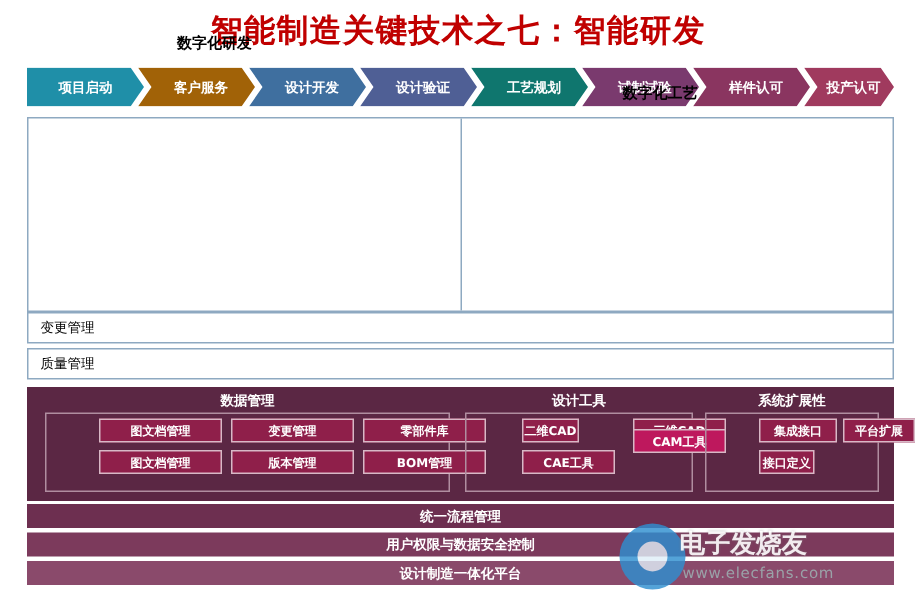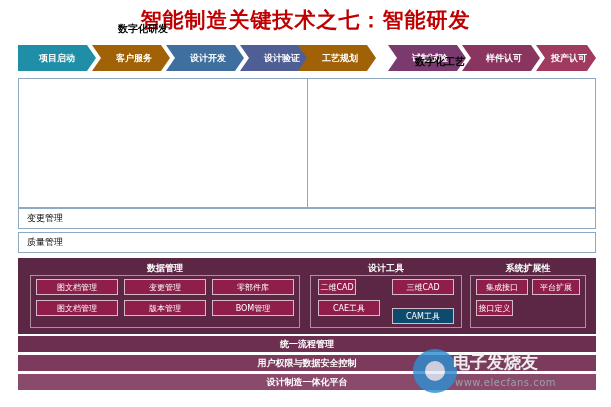--- a/index.html
+++ b/index.html
@@ -149,28 +149,29 @@
     top: 13px;
     width: 100%;
     height: 53px;
     border: 1px solid #b08ea0;
     box-sizing: border-box;
     background: transparent;
   }
   .btn {
     position: absolute;
     font-size: 8px;
-    font-weight: normal;
+    font-weight: bold;
     color: #ffffff;
     display: flex;
     align-items: center;
     justify-content: center;
     box-sizing: border-box;
     height: 16px;
     border: 1px solid #d8b8c6;
+    margin-left: 30px;
   }
 
   
   .bot-bar {
     position: absolute;
     left: 18px;
     width: 578px;
     height: 16px;
     color: #ffffff;
     font-size: 9px;
@@ -246,21 +247,21 @@
     </div>
     <div class="chev" style="left:74px;width:78px;background:#a16207;">
       <span>客户服务</span>
     </div>
     <div class="chev" style="left:148px;width:78px;background:#3f6f9f;">
       <span>设计开发</span>
     </div>
     <div class="chev" style="left:222px;width:78px;background:#4f5f95;">
       <span>设计验证</span>
     </div>
-    <div class="chev" style="left:280px;width:78px;background:#a16207;">
+    <div class="chev" style="left:296px;width:78px;background:#0f766e;">
       <span>工艺规划</span>
     </div>
     <div class="chev" style="left:370px;width:78px;background:#7a3a6e;">
       <span>试制试验</span>
     </div>
     <div class="chev" style="left:444px;width:78px;background:#8a3560;">
       <span>样件认可</span>
     </div>
     <div class="chev" style="left:518px;width:60px;background:#a03a5e;">
       <span>投产认可</span>
@@ -310,21 +311,21 @@
       <div class="grp-box"></div>
       <div class="btn" style="left:8px;top:17px;width:38px;background:#8f1f4a;">
         <span>二维CAD</span>
       </div>
       <div class="btn" style="left:82px;top:17px;width:62px;background:#8f1f4a;">
         <span>三维CAD</span>
       </div>
       <div class="btn" style="left:8px;top:38px;width:62px;background:#8f1f4a;">
         <span>CAE工具</span>
       </div>
-      <div class="btn" style="left:82px;top:46px;width:62px;background:#0c4a6e;">
+      <div class="btn" style="left:82px;top:24px;width:62px;background:#be185d;">
         <span>CAM工具</span>
       </div>
     </div>
 
     <div class="grp" style="left:452px;width:116px;">
       <div class="grp-title">系统扩展性</div>
       <div class="grp-box"></div>
       <div class="btn" style="left:6px;top:17px;width:52px;background:#8f1f4a;">
         <span>集成接口</span>
       </div>

